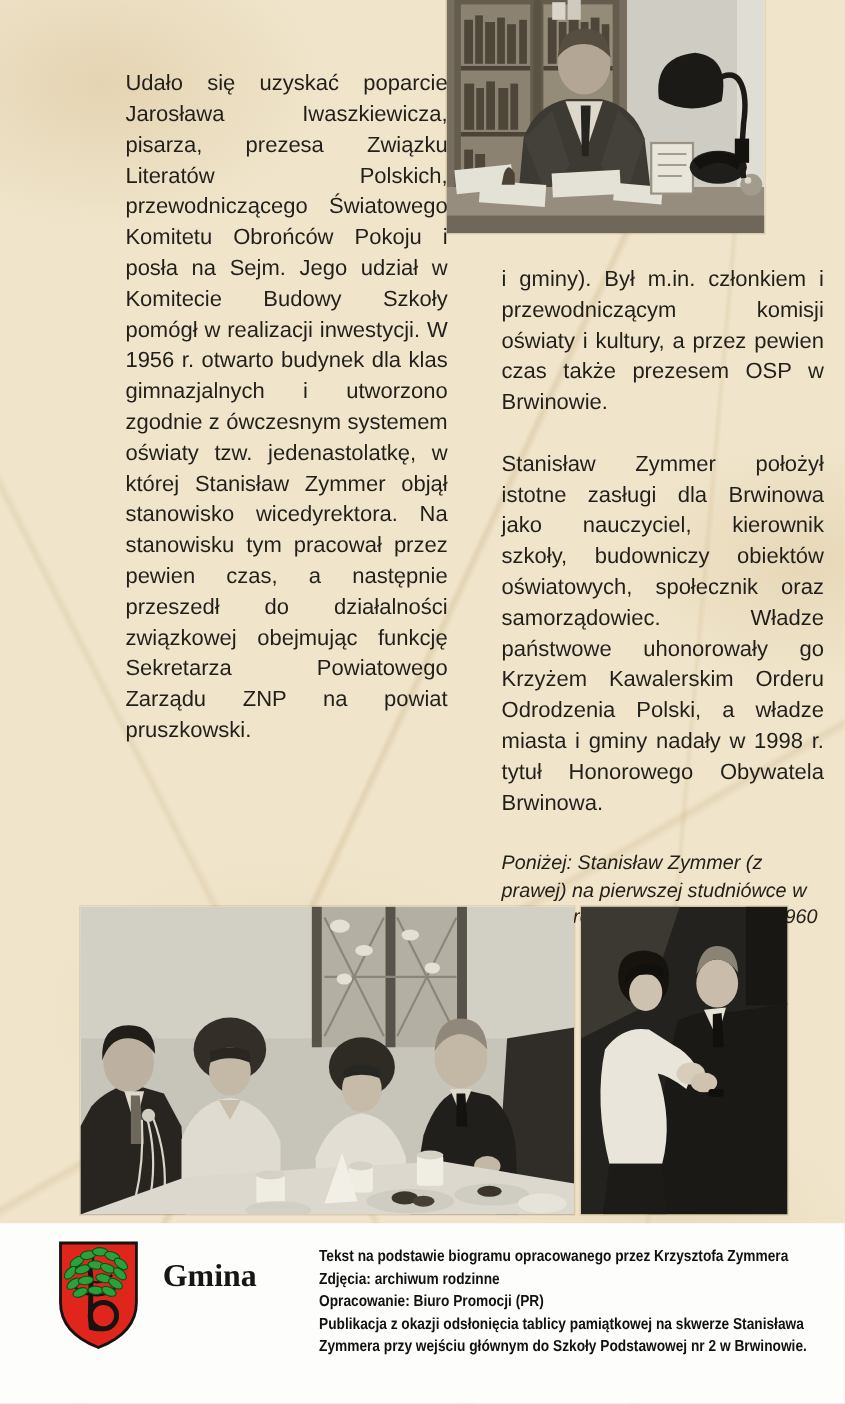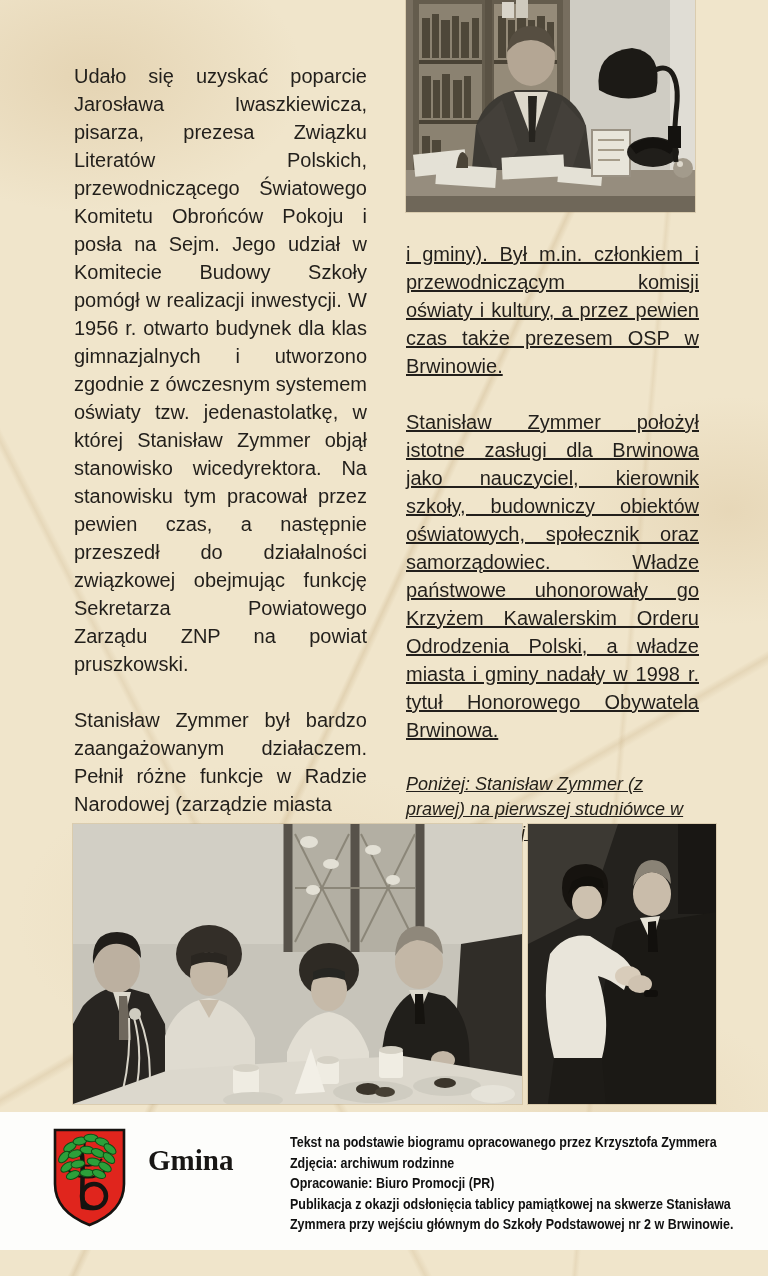--- a/index.html
+++ b/index.html
@@ -19,35 +19,36 @@
       radial-gradient(ellipse 300px 200px at 80% 88%, rgba(210,184,140,.22), transparent 60%),
       linear-gradient(115deg, transparent 48.6%, rgba(178,146,94,.22) 49%, transparent 49.5%),
       linear-gradient(63deg, transparent 29.6%, rgba(178,146,94,.16) 30%, transparent 30.5%),
       linear-gradient(150deg, transparent 63.6%, rgba(178,146,94,.18) 64%, transparent 64.5%),
       linear-gradient(95deg, transparent 77.6%, rgba(178,146,94,.14) 78%, transparent 78.5%);
   }
   .col{
     position:absolute;
     font-size:20px;line-height:28px;color:#221f1b;
     text-align:justify;
+    margin-left:40px;
   }
   .col p{margin:0 0 28px 0;}
   #col-left{left:74px;top:62px;width:293px;}
-  #col-right{left:406px;top:240px;width:293px;text-decoration:underline;}
+  #col-right{left:416px;top:240px;width:293px;}
   .caption{
     font-style:italic;font-size:18px;line-height:24.5px;
     text-align:left;color:#242019;
   }
   .photo{position:absolute;overflow:hidden;box-shadow:0 0 0 1px rgba(120,96,52,.18);}
   .photo svg{display:block;width:100%;height:100%;}
   #photo-desk{left:406px;top:0;width:289px;height:212px;}
   #photo-group{left:73px;top:824px;width:449px;height:280px;}
   #photo-dance{left:528px;top:824px;width:188px;height:280px;}
   footer{
-    position:absolute;left:0;top:1112px;width:768px;height:138px;
+    position:absolute;left:0;top:1112px;width:768px;height:164px;
     background:#fdfdfb;
   }
   #coat-of-arms{position:absolute;left:50px;top:15px;width:79px;height:101px;}
   #municipality-name{
     position:absolute;left:148px;top:28px;
     font-family:"Liberation Serif",serif;font-weight:bold;
     font-size:29px;line-height:41px;color:#181614;
   }
   #credits{
     position:absolute;left:290px;top:20px;width:545px;
@@ -141,21 +142,20 @@
       <circle cx="274" cy="164" r="3" fill="#ddd8cc"></circle>
 
     <path d="M193,90 Q188,52 226,48 Q258,52 250,92 Q220,106 193,90 Z" fill="#1c1a16"></path>
     <path d="M246,72 C268,58 274,84 270,112 C268,134 268,146 270,162" fill="none" stroke="#1c1a16" stroke-width="5"></path>
     <rect x="262" y="126" width="13" height="22" fill="#14120f"></rect>
   </svg>
 </div>
 
 <div class="col" id="col-left">
   <p>Udało się uzyskać poparcie Jarosława Iwaszkiewicza, pisarza, prezesa Związku Literatów Polskich, przewodniczącego Światowego Komitetu Obrońców Pokoju i posła na Sejm. Jego udział w Komitecie Budowy Szkoły pomógł w realizacji inwestycji. W 1956 r. otwarto budynek dla klas gimnazjalnych i utworzono zgodnie z ówczesnym systemem oświaty tzw. jedenastolatkę, w której Stanisław Zymmer objął stanowisko wicedyrektora. Na stanowisku tym pracował przez pewien czas, a następnie przeszedł do działalności związkowej obejmując funkcję Sekretarza Powiatowego Zarządu ZNP na powiat pruszkowski.</p>
-  <p>Stanisław Zymmer był bardzo zaangażowanym działaczem. Pełnił różne funkcje w Radzie Narodowej (zarządzie miasta</p>
 </div>
 
 <div class="col" id="col-right">
   <p>i gminy). Był m.in. członkiem i przewodniczącym komisji oświaty i kultury, a przez pewien czas także prezesem OSP w Brwinowie.</p>
   <p>Stanisław Zymmer położył istotne zasługi dla Brwinowa jako nauczyciel, kierownik szkoły, budowniczy obiektów oświatowych, społecznik oraz samorządowiec. Władze państwowe uhonorowały go Krzyżem Kawalerskim Orderu Odrodzenia Polski, a władze miasta i gminy nadały w 1998 r. tytuł Honorowego Obywatela Brwinowa.</p>
   <p class="caption">Poniżej: Stanisław Zymmer (z prawej) na pierwszej studniówce w szkole średniej w Brwinowie w 1960 r.</p>
 </div>
 
 <div class="photo" id="photo-group">
   <svg viewBox="0 0 449 280" preserveAspectRatio="none">

